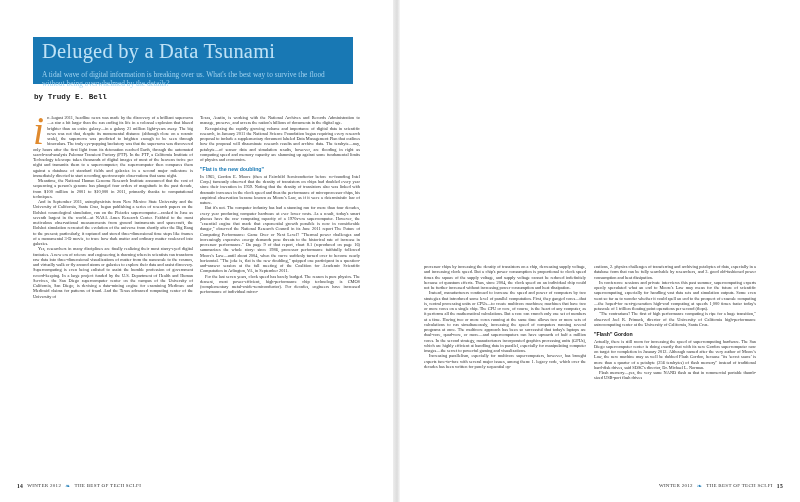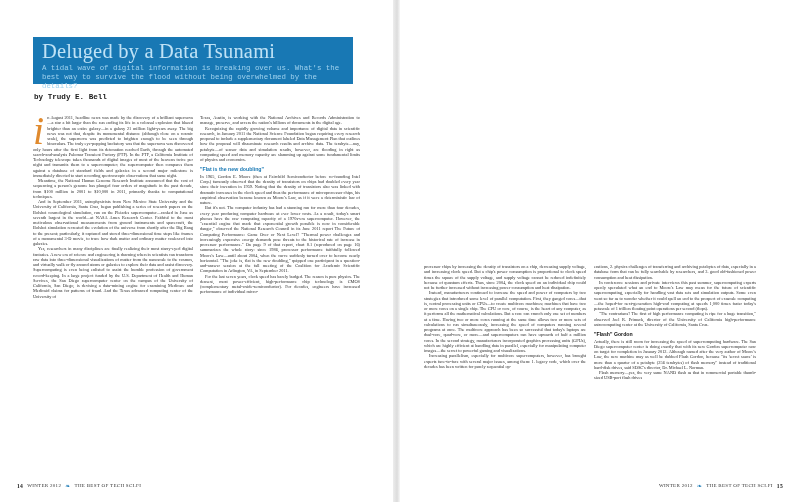--- a/index.html
+++ b/index.html
@@ -24,22 +24,22 @@
   .banner {
     position: absolute; left: 33px; top: 37px; width: 320px; height: 47px;
     background: #1878b4; padding: 3px 8px 4px 9px;
   }
   .banner-title {
     font-family: "Liberation Serif", serif;
     font-size: 20.5px; line-height: 23px; color: #bfe2f6;
     letter-spacing: .2px; white-space: nowrap;
   }
   .banner-deck {
-    font-family: Liberation Mono, monospace;
-    font-size: 7.4px; line-height: 9.2px; color: #9fd2ef; margin-top: 1px;
+    font-family: Liberation Serif, serif;
+    font-size: 7.4px; line-height: 9.2px; color: #9fd2ef; margin-top: 7px;
   }
   .byline {
     position: absolute; left: 34px; top: 93px;
     font-family: Liberation Mono, monospace;
     font-size: 7.6px; font-weight: bold; color: #1a1a1a;
   }
 
   
   .col { position: absolute; }
   .para {

